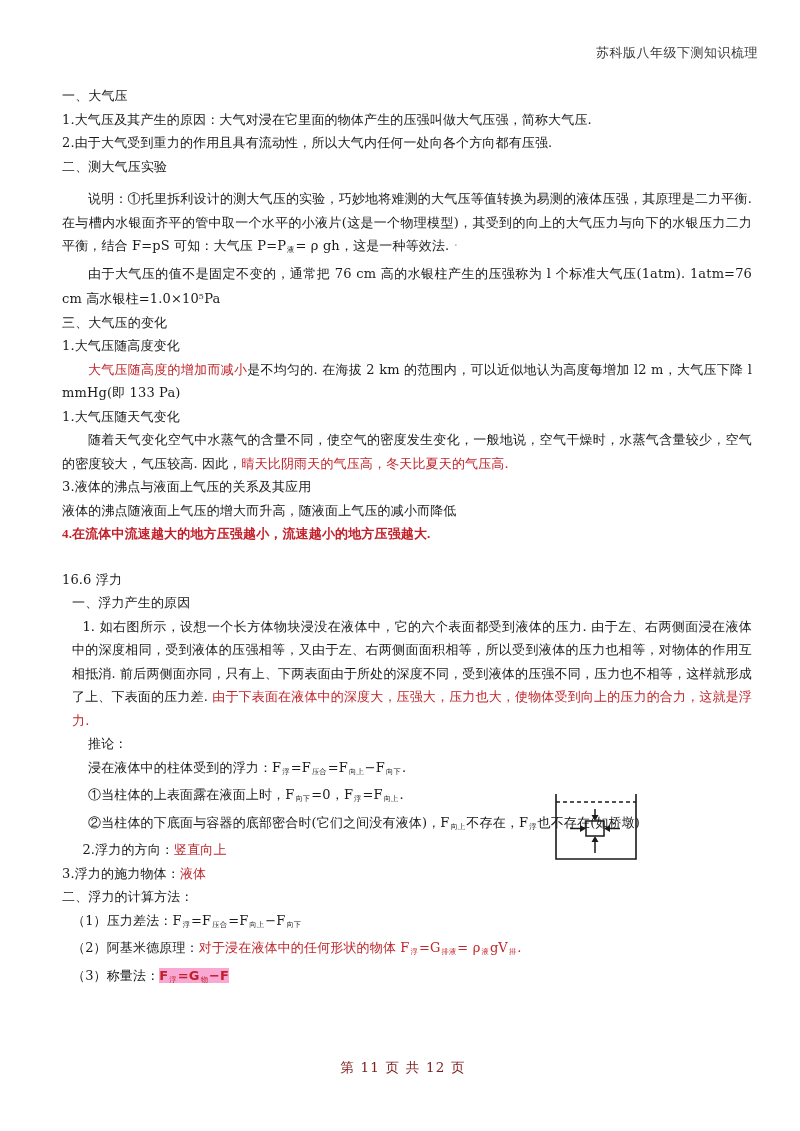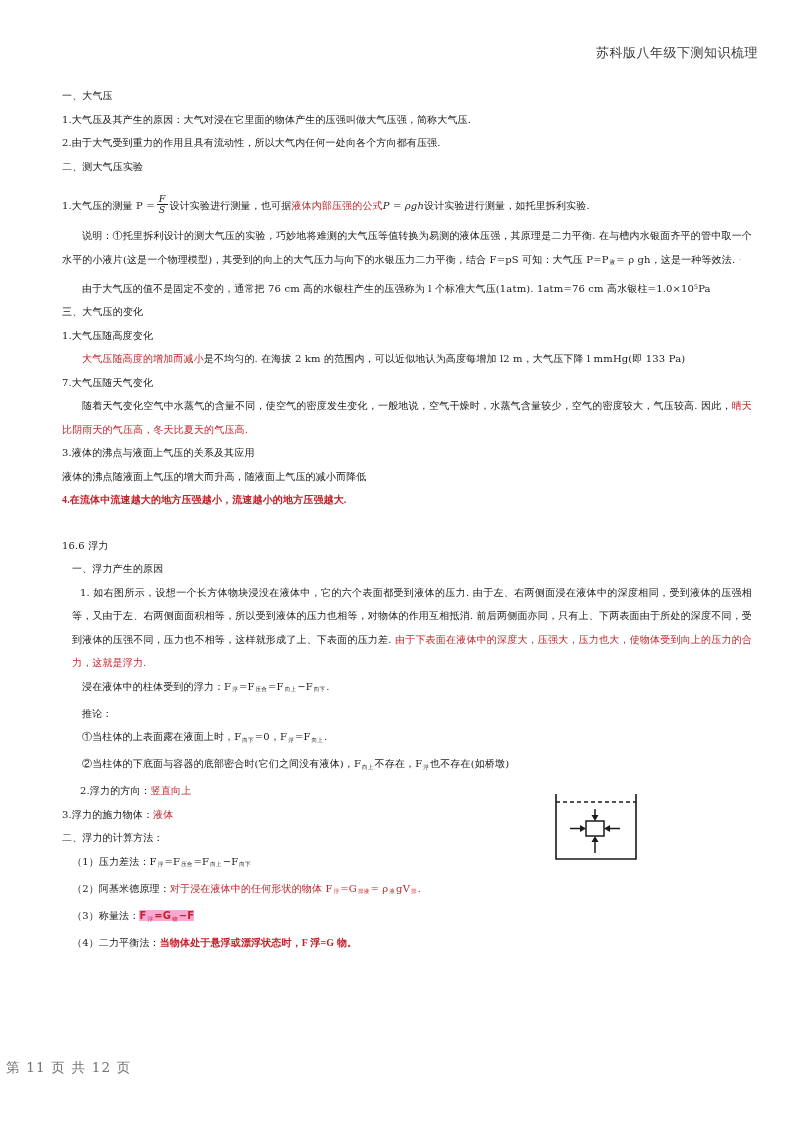--- a/index.html
+++ b/index.html
@@ -28,21 +28,21 @@
     font-family: "DejaVu Serif", "Liberation Serif", serif;
   }
   .body-area {
     position: absolute;
     left: 62px;
     top: 84px;
     width: 690px;
   }
   p.ln {
     margin: 0;
-    font-size: 10px;
+    font-size: 13px;
     line-height: 23.5px;
     letter-spacing: 0.15px;
     text-align: justify;
     text-justify: inter-ideograph;
     white-space: normal;
   }
   .ind2 { text-indent: 2em; }
   .ind-half { padding-left: 10px; }
   .red { color: #c0262b; }
   .redb { color: #c3202a; font-weight: bold; font-family: Liberation Serif, serif; }
@@ -79,23 +79,23 @@
     left: 548px;
     top: 793px;
     width: 96px;
     height: 68px;
   }
   .footer {
     position: absolute;
     left: 0;
     right: 0;
     top: 1059px;
-    text-align: left;
+    text-align: center;
     font-size: 13.5px;
-    color: #737373;
+    color: #7f1d1d;
     letter-spacing: 1.2px;
     padding-left: 6px;
   }
   .dotmark { color: #b9b0aa; }
 </style>
 </head>
 <body>
 
 <div class="page">
 
@@ -103,56 +103,53 @@
 
   <div class="body-area">
 
     <p class="ln">一、大气压</p>
     <p class="ln">1.大气压及其产生的原因：大气对浸在它里面的物体产生的压强叫做大气压强，简称大气压.</p>
     <p class="ln">2.由于大气受到重力的作用且具有流动性，所以大气内任何一处向各个方向都有压强.</p>
     <p class="ln">二、测大气压实验</p>
 
     <div class="gap-s"></div>
 
-    <p class="ln" style="line-height:37px;">
-      <span>1.大气压的测量 P =</span><span class="frac"><span class="num">F</span><span class="den">S</span></span><span>设计实验进行测量，也可据</span><span class="red">液体内部压强的公式</span><span class="ital">P = ρgh</span><span>设计实验进行测量，如托里拆利实验.</span>
-    </p>
 
     <p class="ln ind2">
       <span>说明：①托里拆利设计的测大气压的实验，巧妙地将难测的大气压等值转换为易测的液体压强，其原理是二力平衡. 在与槽内水银面齐平的管中取一个水平的小液片(这是一个物理模型)，其受到的向上的大气压力与向下的水银压力二力平衡，结合 F=pS 可知：大气压 P=P</span><sub class="s">液</sub><span>= ρ gh，这是一种等效法.</span><span class="dotmark"> ·</span>
     </p>
 
     <p class="ln ind2">
       <span>由于大气压的值不是固定不变的，通常把 76 cm 高的水银柱产生的压强称为 l 个标准大气压(1atm). 1atm=76 cm 高水银柱=1.0×10</span><sup class="s">5</sup><span>Pa</span>
     </p>
 
     <p class="ln">三、大气压的变化</p>
     <p class="ln">1.大气压随高度变化</p>
     <p class="ln ind2">
       <span class="red">大气压随高度的增加而减小</span><span>是不均匀的. 在海拔 2 km 的范围内，可以近似地认为高度每增加 l2 m，大气压下降 l mmHg(即 133 Pa)</span>
     </p>
-    <p class="ln">7.大气压随天气变化</p>
+    <p class="ln">1.大气压随天气变化</p>
     <p class="ln ind2">
       <span>随着天气变化空气中水蒸气的含量不同，使空气的密度发生变化，一般地说，空气干燥时，水蒸气含量较少，空气的密度较大，气压较高. 因此，</span><span class="red">晴天比阴雨天的气压高，冬天比夏天的气压高.</span>
     </p>
     <p class="ln">3.液体的沸点与液面上气压的关系及其应用</p>
     <p class="ln">液体的沸点随液面上气压的增大而升高，随液面上气压的减小而降低</p>
     <p class="ln redb">4.在流体中流速越大的地方压强越小，流速越小的地方压强越大.</p>
 
     <div class="gap"></div>
 
     <p class="ln">16.6 浮力</p>
     <p class="ln ind-half">一、浮力产生的原因</p>
     <p class="ln ind-half" style="text-indent:0.8em;">
       <span>1. 如右图所示，设想一个长方体物块浸没在液体中，它的六个表面都受到液体的压力. 由于左、右两侧面浸在液体中的深度相同，受到液体的压强相等，又由于左、右两侧面面积相等，所以受到液体的压力也相等，对物体的作用互相抵消. 前后两侧面亦同，只有上、下两表面由于所处的深度不同，受到液体的压强不同，压力也不相等，这样就形成了上、下表面的压力差. </span><span class="red">由于下表面在液体中的深度大，压强大，压力也大，使物体受到向上的压力的合力，这就是浮力.</span>
     </p>
+    <p class="ln ind2">推论：</p>
     <p class="ln ind2">
       <span>浸在液体中的柱体受到的浮力：F</span><sub class="s">浮</sub><span>=F</span><sub class="s">压合</sub><span>=F</span><sub class="s">向上</sub><span>−F</span><sub class="s">向下</sub><span>.</span>
     </p>
-    <p class="ln ind2">推论：</p>
     <p class="ln ind2">
       <span>①当柱体的上表面露在液面上时，F</span><sub class="s">向下</sub><span>=0，F</span><sub class="s">浮</sub><span>=F</span><sub class="s">向上</sub><span>.</span>
     </p>
     <p class="ln ind2" style="text-indent:2em;">
       <span>②当柱体的下底面与容器的底部密合时(它们之间没有液体)，F</span><sub class="s">向上</sub><span>不存在，F</span><sub class="s">浮</sub><span>也不存在(如桥墩)</span>
     </p>
     <p class="ln ind-half" style="text-indent:0.8em;">
       <span>2.浮力的方向：</span><span class="red">竖直向上</span>
     </p>
     <p class="ln">
@@ -166,23 +163,20 @@
     </p>
 
     <p class="ln ind-half">
       <span>（2）阿基米德原理：</span><span class="red">对于浸在液体中的任何形状的物体 F</span><sub class="s red">浮</sub><span class="red">=G</span><sub class="s red">排液</sub><span class="red">= ρ</span><sub class="s red">液</sub><span class="red">gV</span><sub class="s red">排</sub><span class="red">.</span>
     </p>
 
     <p class="ln ind-half">
       <span>（3）称量法：</span><span class="redb hl mono-f"><span>F</span><sub class="s">浮</sub><span>=G</span><sub class="s">物</sub><span>−F</span></span>
     </p>
 
-    <p class="ln ind-half">
-      <span>（4）二力平衡法：</span><span class="redb">当物体处于悬浮或漂浮状态时，F 浮=G 物。</span>
-    </p>
 
   </div>
 
   <div class="figure">
     <svg width="96" height="68" viewBox="0 0 96 68">
       <path d="M8 1 L8 66 L88 66 L88 1" fill="none" stroke="#1a1a1a" stroke-width="1.6"></path>
       <line x1="8" y1="9" x2="88" y2="9" stroke="#1a1a1a" stroke-width="1.6" stroke-dasharray="4,3"></line>
       <rect x="38" y="28" width="18" height="15" fill="none" stroke="#1a1a1a" stroke-width="1.5"></rect>
       <line x1="47" y1="16" x2="47" y2="26" stroke="#1a1a1a" stroke-width="1.5"></line>
       <path d="M47 28 L43.5 22 L50.5 22 Z" fill="#1a1a1a"></path>

